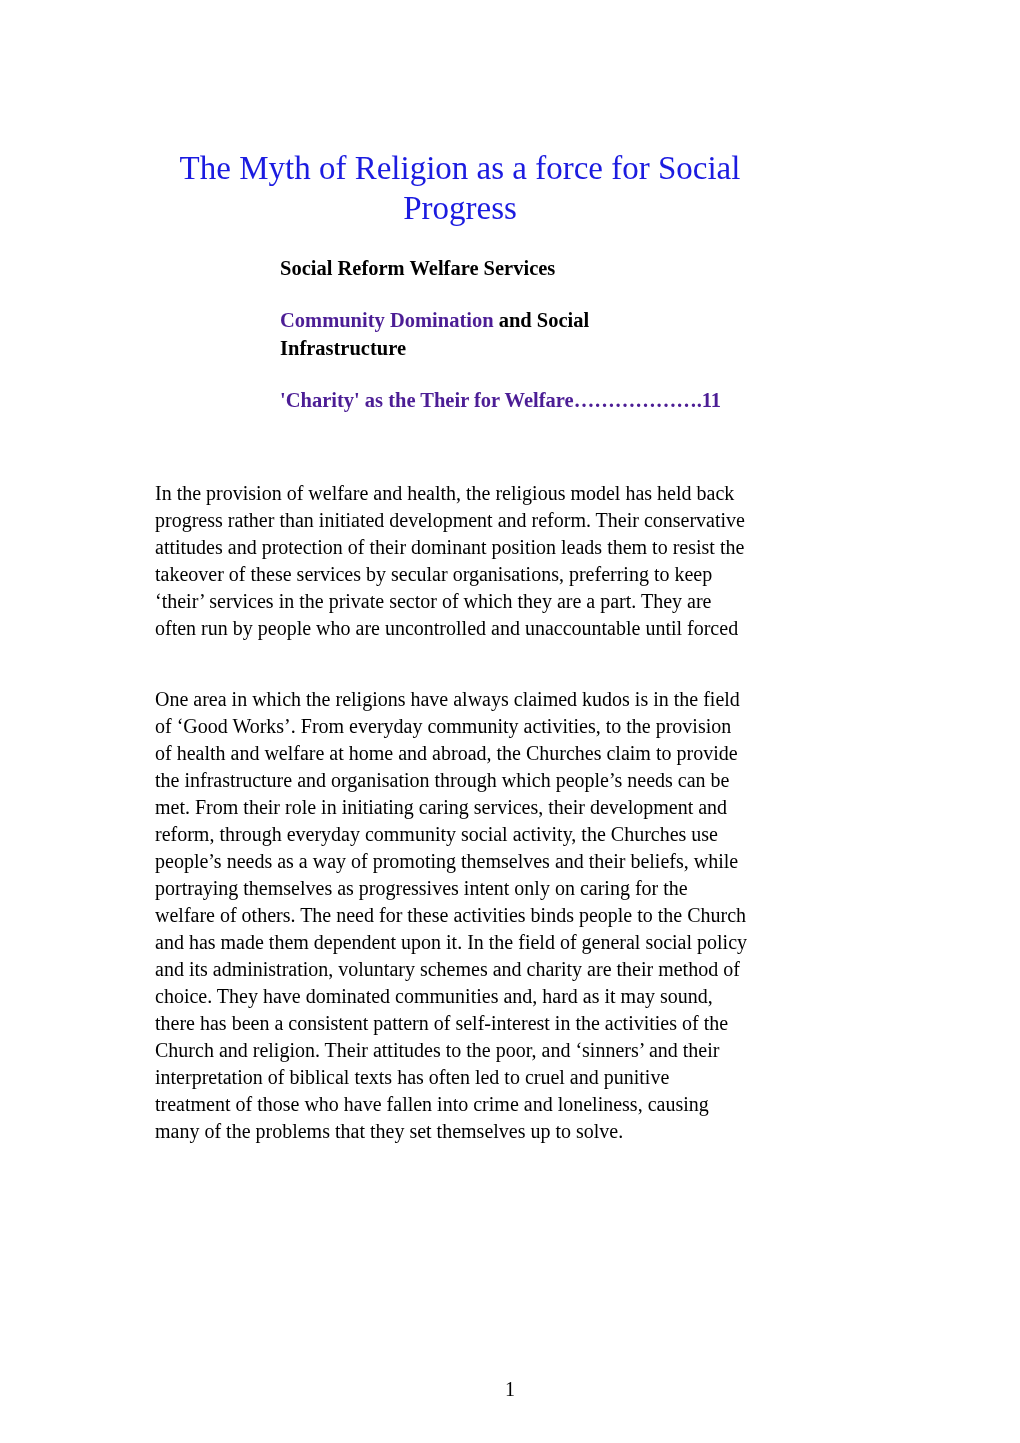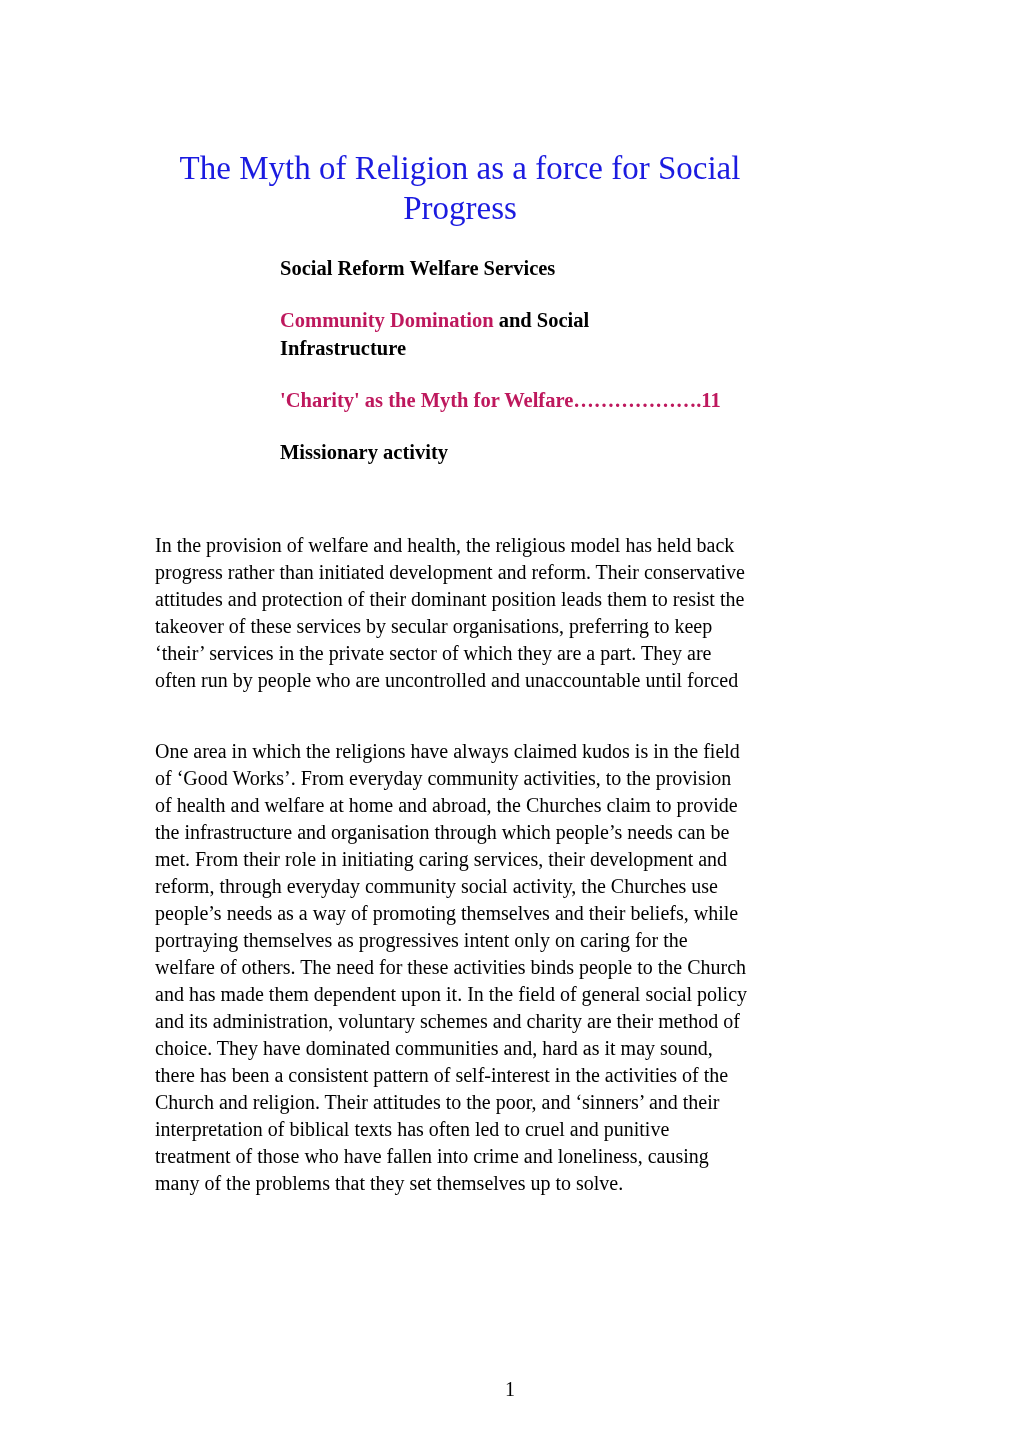--- a/index.html
+++ b/index.html
@@ -34,21 +34,21 @@
     margin-bottom: 66px;
   }
   .toc p {
     font-size: 20.5px;
     line-height: 28px;
     margin: 0 0 24px 0;
     white-space: pre-wrap;
     font-weight: bold;
   }
   .doc-link {
-    color: #be185d;
+    color: #4c1d95;
   }
   .body-text p {
     font-size: 20px;
     line-height: 27px;
     margin: 0 0 44px 0;
     white-space: pre-wrap;
   }
   .page-footer {
     position: absolute;
     top: 1348px;
@@ -64,22 +64,21 @@
 
 <div class="page">
   <div class="doc">
 
     <h1 class="doc-title">The Myth of Religion as a force for Social Progress</h1>
 
     <div class="toc">
       <p><span>Social Reform Welfare Services</span></p>
       <p><span class="doc-link">Community Domination</span><span> and Social
 Infrastructure</span></p>
-      <p><span class="doc-link">'Charity' as the Myth for Welfare……………….11</span></p>
-      <p><span>Missionary activity</span></p>
+      <p><span class="doc-link">'Charity' as the Their for Welfare……………….11</span></p>
     </div>
 
     <div class="body-text">
       <p>In the provision of welfare and health, the religious model has held back
 progress rather than initiated development and reform. Their conservative
 attitudes and protection of their dominant position leads them to resist the
 takeover of these services by secular organisations, preferring to keep
 ‘their’ services in the private sector of which they are a part. They are
 often run by people who are uncontrolled and unaccountable until forced</p>
       <p>One area in which the religions have always claimed kudos is in the field

